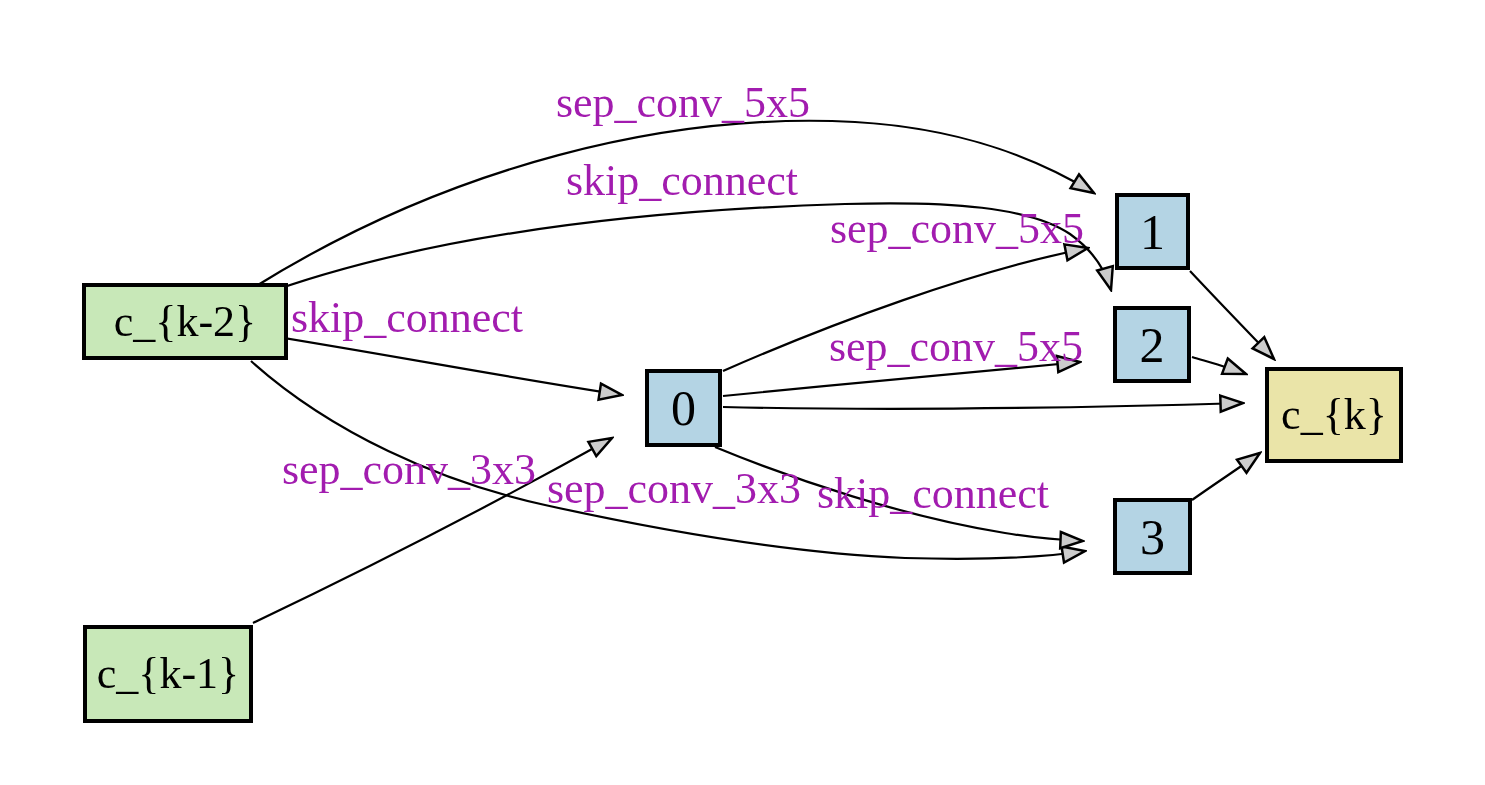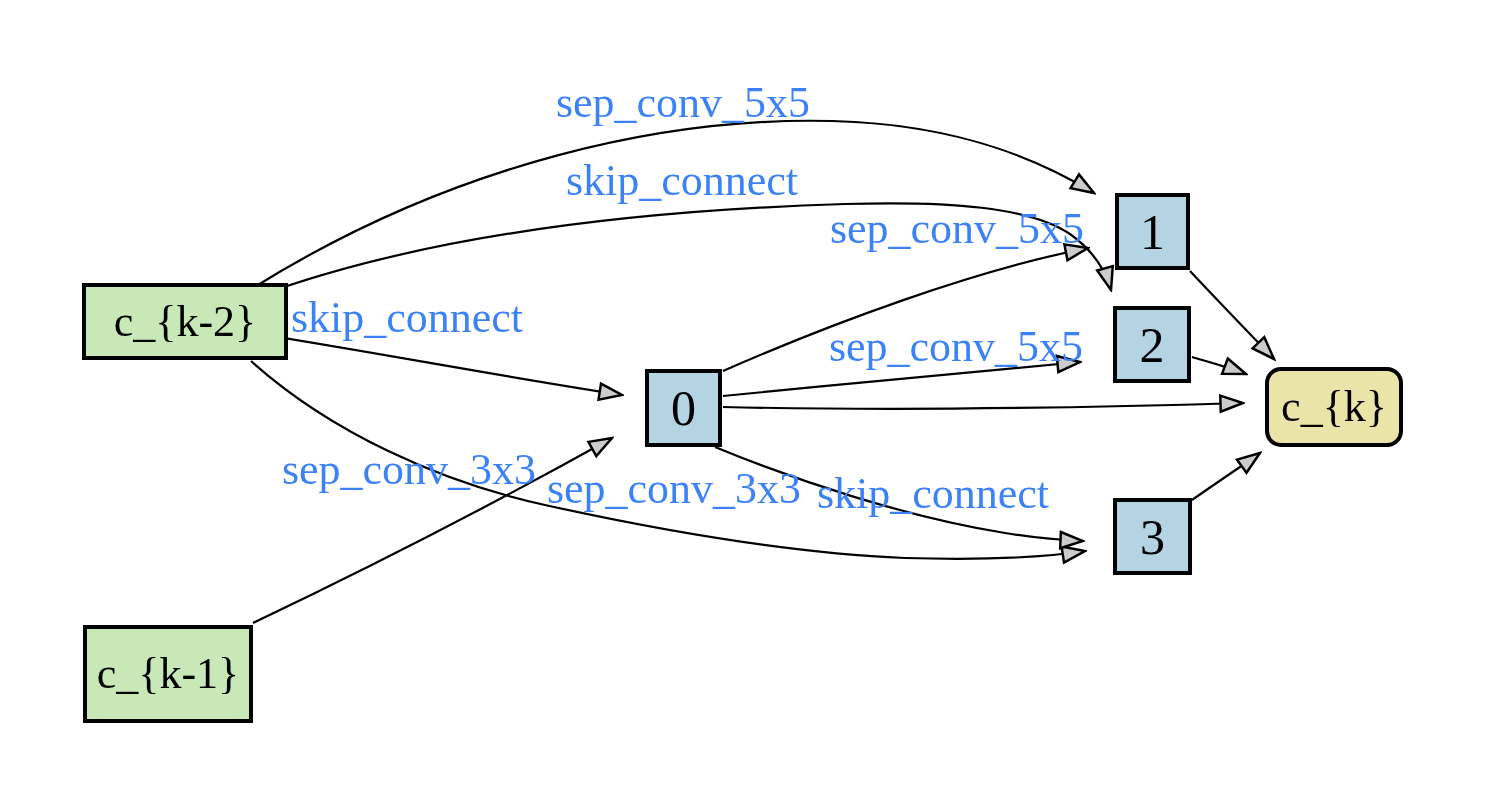--- a/index.html
+++ b/index.html
@@ -18,21 +18,21 @@
     display:flex;align-items:center;justify-content:center;
     font-size:44px;color:#000;line-height:1;
     white-space:nowrap;
   }
   .node.input{background:#c8e8b8;}
   .node.op{background:#b4d4e4;font-size:50px;}
   .node.output{background:#eae4a8;}
   .edge-label{
     position:absolute;
     transform:translate(-50%,-50%);
-    font-size:44px;color:#3b82f6;line-height:1;
+    font-size:44px;color:#a21caf;line-height:1;
     white-space:nowrap;
   }
 </style>
 </head>
 <body>
 
 <div id="canvas">
 
   <svg id="edges-svg" viewBox="0 0 1485 785" xmlns="http://www.w3.org/2000/svg">
     <defs>
@@ -73,21 +73,21 @@
   <div class="node input" style="left:83px;  top:625px; width:170px; height:98px;">c_{k-1}</div>
 
   <div class="node op" style="left:645px; top:369px; width:77px;  height:78px;">0</div>
 
   <div class="node op" style="left:1115px;top:193px; width:75px;  height:77px;">1</div>
 
   <div class="node op" style="left:1113px;top:306px; width:78px;  height:77px;">2</div>
 
   <div class="node op" style="left:1113px;top:498px; width:79px;  height:77px;">3</div>
 
-  <div class="node output" style="left:1265px;top:367px; width:138px; height:80px;border-radius:16px;">c_{k}</div>
+  <div class="node output" style="left:1265px;top:367px; width:138px; height:96px;">c_{k}</div>
 
   <div class="edge-label" style="left:683px; top:103px;">sep_conv_5x5</div>
 
   <div class="edge-label" style="left:682px; top:181px;">skip_connect</div>
 
   <div class="edge-label" style="left:957px; top:229px;">sep_conv_5x5</div>
 
   <div class="edge-label" style="left:956px; top:347px;">sep_conv_5x5</div>
 
   <div class="edge-label" style="left:407px; top:318px;">skip_connect</div>

